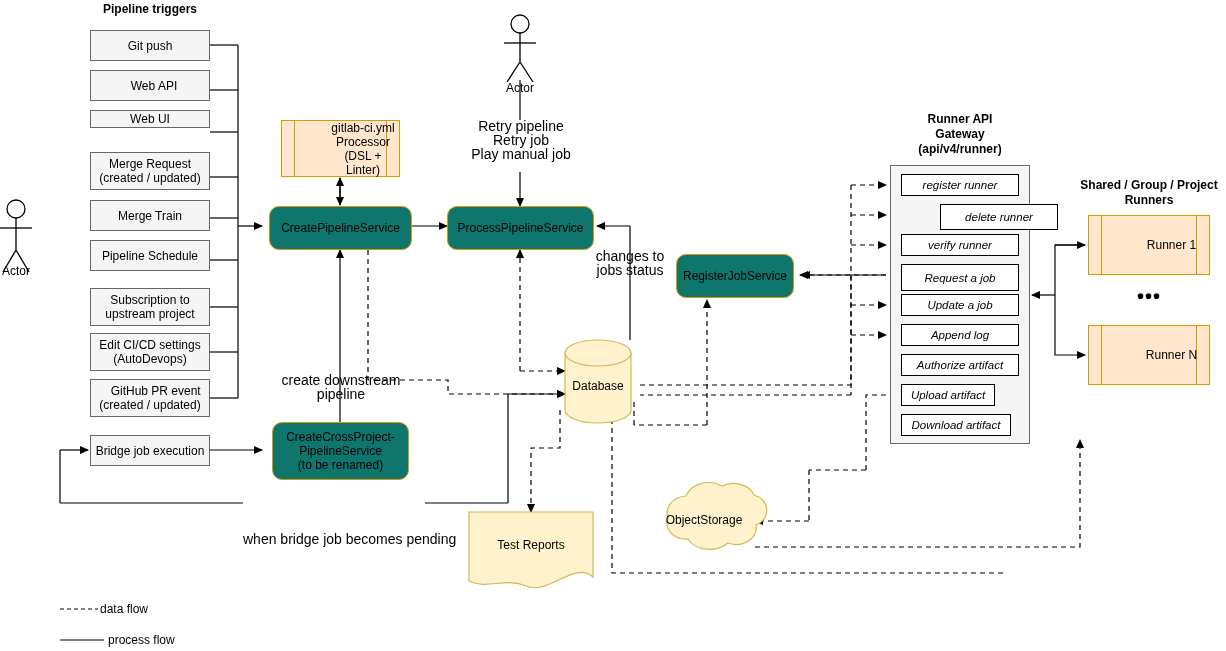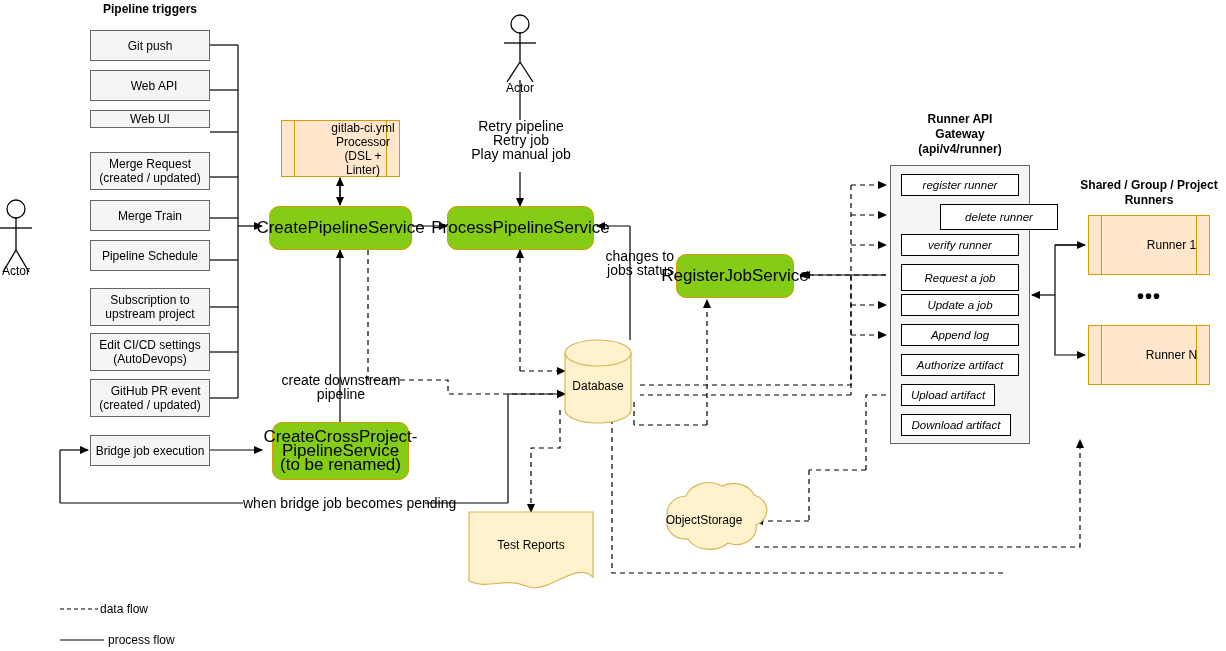--- a/index.html
+++ b/index.html
@@ -53,28 +53,28 @@
     text-align: center;
     font-size: 12px;
     line-height: 14px;
     white-space: pre-line;
     box-sizing: border-box;
   }
 
   
   .service-box {
     position: absolute;
-    background: #84cc16;
+    background: #0f766e;
     border: 1px solid #d79b00;
     border-radius: 10px;
     display: flex;
     align-items: center;
     justify-content: center;
     text-align: center;
-    font-size: 17px;
+    font-size: 12px;
     line-height: 14px;
     white-space: pre-line;
     box-sizing: border-box;
   }
 
   
   .component-box {
     position: absolute;
     background: #ffe6cc;
     border: 1px solid #d79b00;
@@ -124,21 +124,21 @@
   }
 
   
   .plain-text {
     position: absolute;
     font-size: 14px;
     line-height: 14px;
     text-align: center;
     white-space: pre-line;
   }
-  .plain-text.left { text-align: left; }
+  .plain-text.left { text-align: left; margin-top: 36px; }
   .bold-title {
     position: absolute;
     font-size: 12px;
     line-height: 15px;
     font-weight: bold;
     text-align: center;
     white-space: pre-line;
   }
 
   .actor-label {
@@ -385,21 +385,21 @@
   <div class="component-box" style="left:1088px; top:325px; width:122px; height:60px;">
     <div class="bar-l"></div>
     <div class="bar-r"></div>
     <div class="inner">Runner N</div>
   </div>
 
   <div class="plain-text" style="left:456px; top:119px; width:130px;">Retry pipeline
 Retry job
 Play manual job</div>
 
-  <div class="plain-text" style="left:586px; top:249px; width:88px;text-align:right;">changes to
+  <div class="plain-text" style="left:586px; top:249px; width:88px;">changes to
 jobs status</div>
 
   <div class="plain-text" style="left:276px; top:373px; width:130px;">create downstream
 pipeline</div>
 
   <div class="plain-text left" style="left:243px; top:496px; width:230px; text-align:left;">when bridge job becomes pending</div>
 
   <div class="legend-text" style="left:100px; top:602px;">data flow</div>
   <div class="legend-text" style="left:108px; top:633px;">process flow</div>
 

